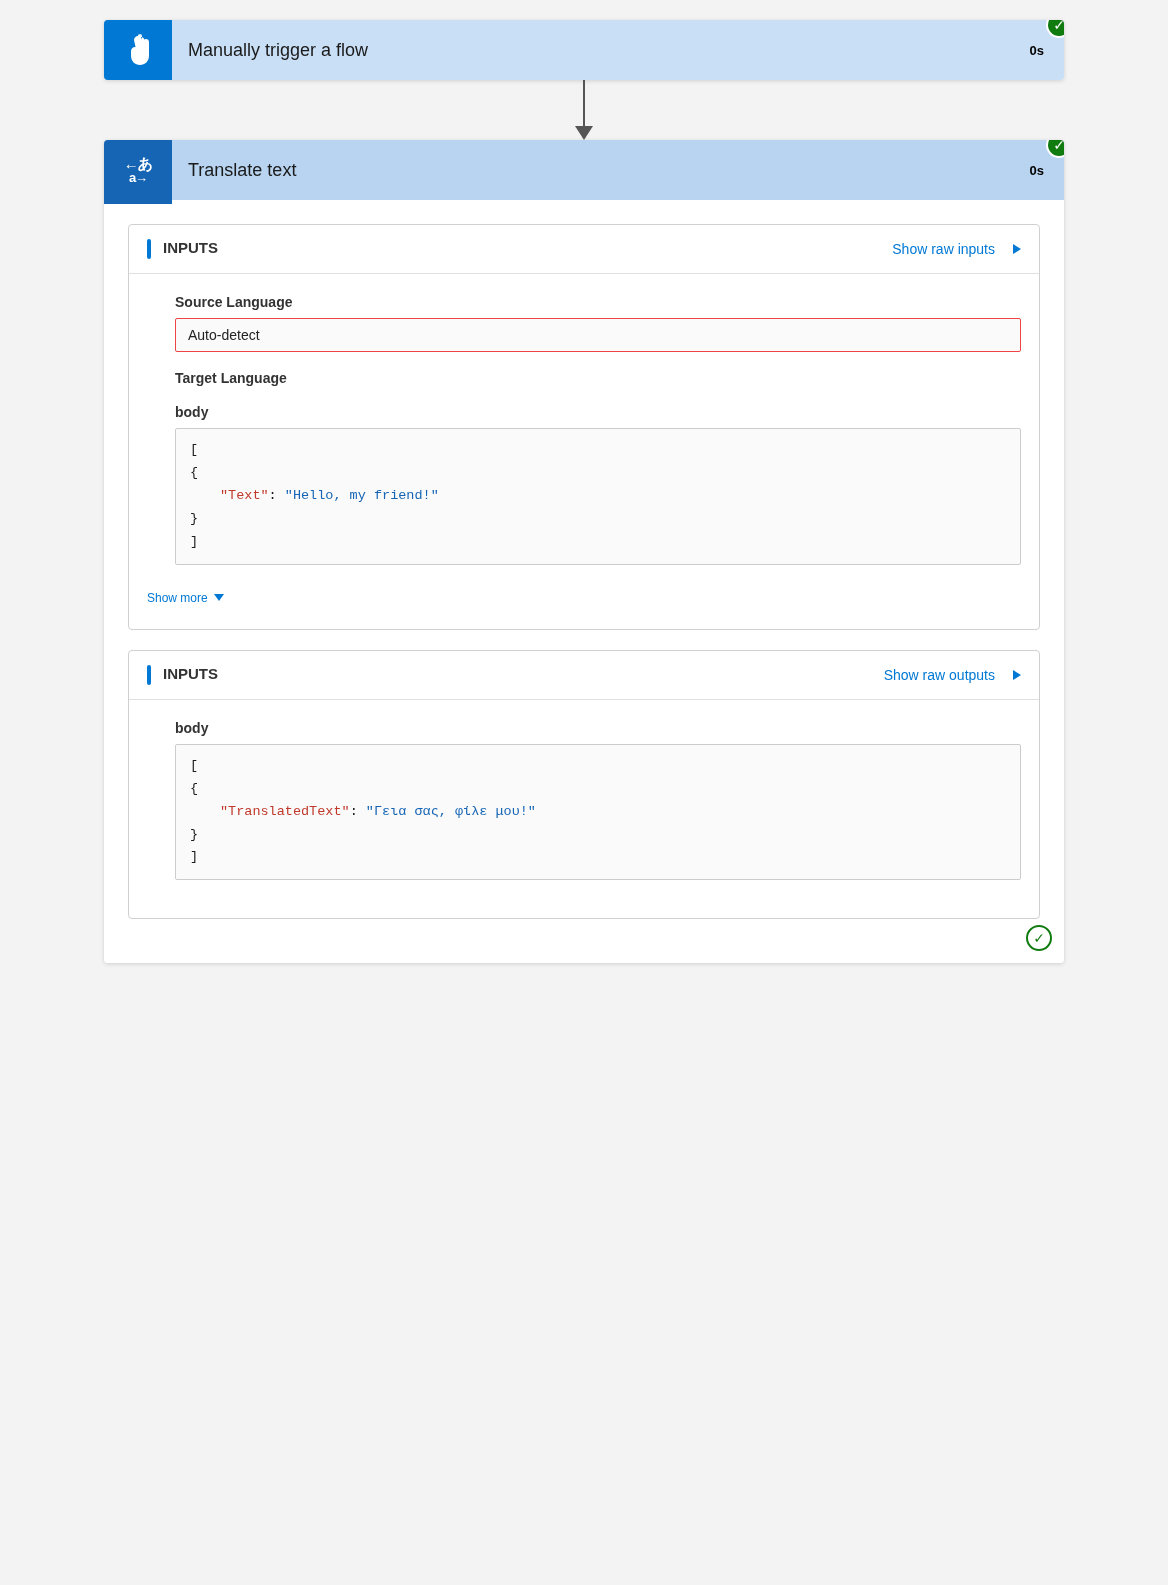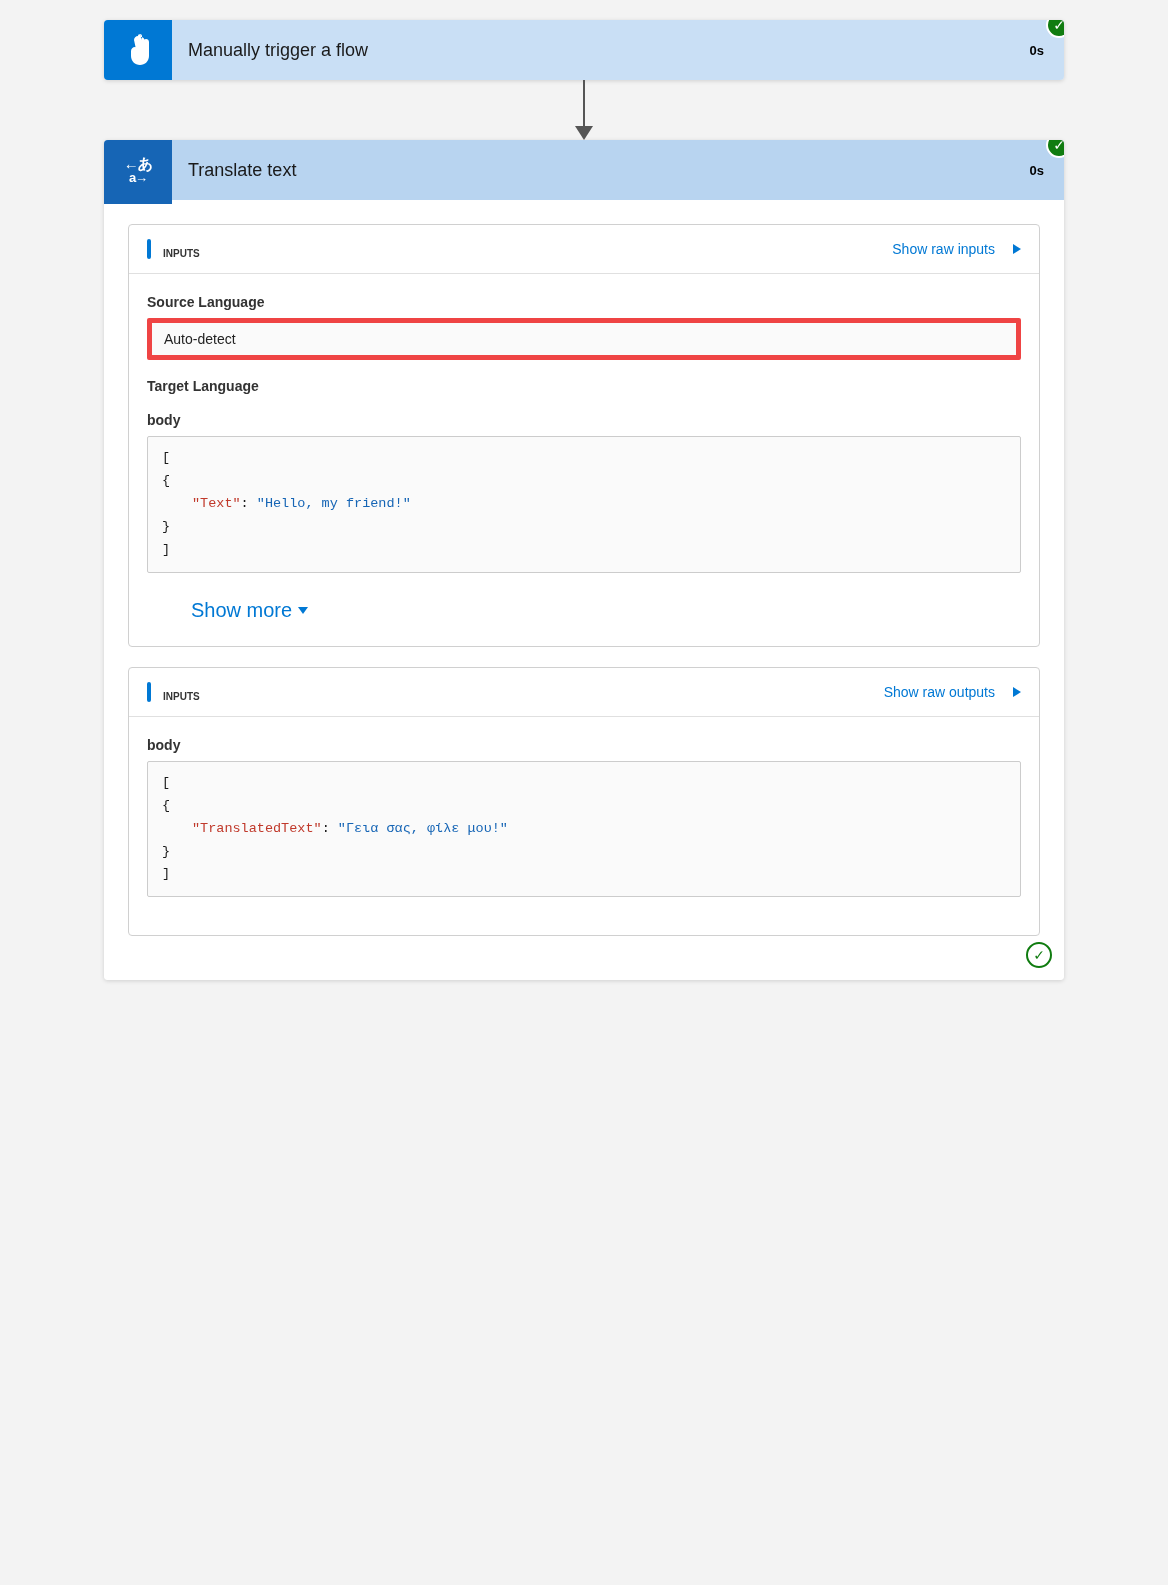--- a/index.html
+++ b/index.html
@@ -128,25 +128,25 @@
 
     .section-header {
       display: flex;
       align-items: center;
       justify-content: space-between;
       padding: 14px 18px;
       border-bottom: 1px solid #e0e0e0;
     }
 
     .section-label {
-      font-size: 10px;
+      font-size: 15px;
       font-weight: 700;
       color: #333;
       display: flex;
-      align-items: flex-end;
+      align-items: flex-start;
     }
 
     .section-accent {
       width: 4px;
       height: 20px;
       background: #0078d4;
       margin-right: 12px;
       border-radius: 2px;
     }
 
@@ -159,31 +159,32 @@
       gap: 18px;
       text-decoration: none;
     }
 
     .section-body {
       padding: 20px 18px;
     }
 
     .field-group {
       margin-bottom: 18px;
+      margin-left: 28px;
     }
 
     .field-label {
       font-size: 14px;
       font-weight: 600;
       color: #333;
       margin-bottom: 8px;
     }
 
     .field-value-box {
-      border: 5px solid #ef4444;
+      border: 1px solid #ef4444;
       border-radius: 2px;
       padding: 8px 12px;
       font-size: 14px;
       color: #222;
       background: #fafafa;
     }
 
     .code-box {
       border: 1px solid #ccc;
       border-radius: 2px;
@@ -194,28 +195,27 @@
       line-height: 1.7;
     }
 
     .code-bracket { color: #1a1a1a; }
     .code-brace { color: #1a1a1a; }
     .code-key { color: #c0392b; }
     .code-value { color: #1665b5; }
 
     .show-more-link {
       color: #0078d4;
-      font-size: 20px;
+      font-size: 12px;
       cursor: pointer;
       display: flex;
       align-items: center;
       gap: 6px;
       padding: 8px 0 4px 0;
       text-decoration: none;
-      margin-left: 44px;
     }
 
     .chevron-down {
       display: inline-block;
       border-left: 5px solid transparent;
       border-right: 5px solid transparent;
       border-top: 7px solid #0078d4;
     }
 
     .chevron-right {

